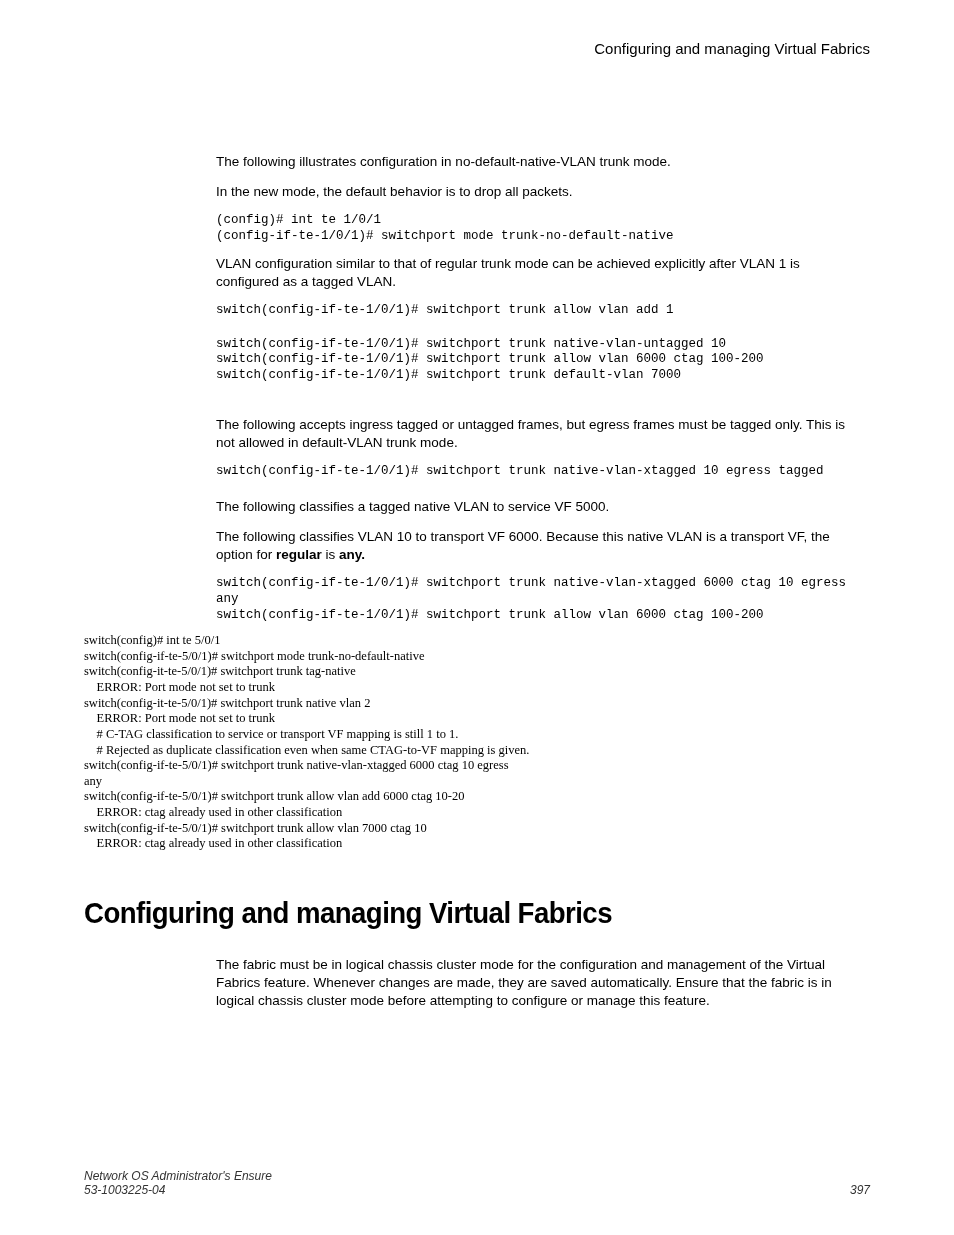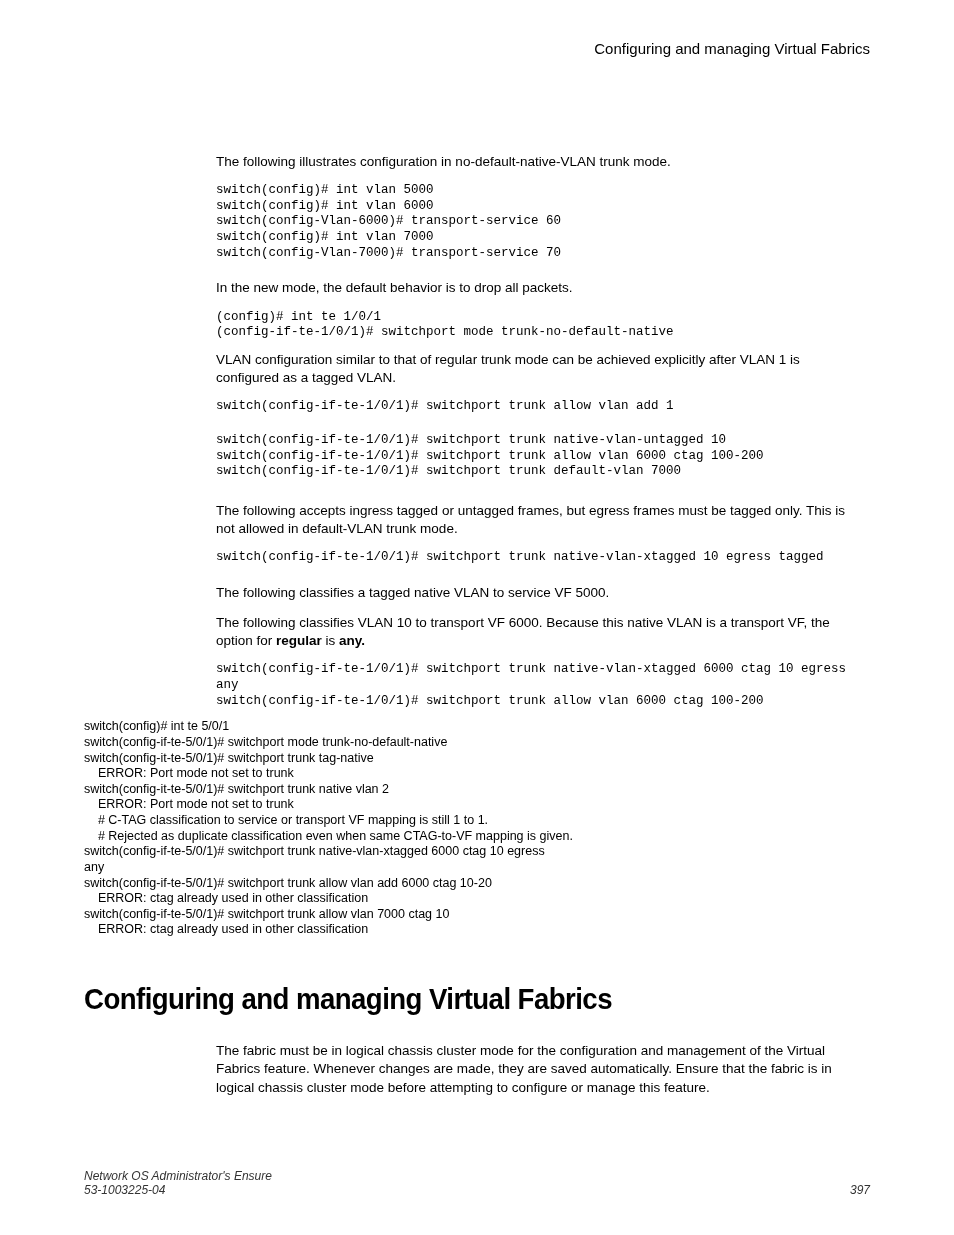--- a/index.html
+++ b/index.html
@@ -38,21 +38,21 @@
     font-size: 12.5px;
     line-height: 1.25;
     white-space: pre;
     margin: 0 0 18px -132px;
     padding-left: 132px;
     width: 786px;
     box-sizing: border-box;
     overflow: hidden;
   }
   .code-wide {
-    font-family: Liberation Sans, sans-serif;
+    font-family: Liberation Serif, serif;
     font-size: 12.5px;
     line-height: 1.25;
     white-space: pre;
     margin: 0 0 12px 0;
     width: 786px;
     overflow: hidden;
   }
   .h1 {
     font-family: Arial, Helvetica, sans-serif;
     font-weight: 800;
@@ -80,34 +80,29 @@
   }
 </style>
 </head>
 <body>
 
 <div class="page">
   <div class="running-header">Configuring and managing Virtual Fabrics</div>
 
   <div class="body-col">
     <p class="para">The following illustrates configuration in no-default-native-VLAN trunk mode.</p>
-    <div class="code">switch(config)# int vlan 5000
-switch(config)# int vlan 6000
-switch(config-Vlan-6000)# transport-service 60
-switch(config)# int vlan 7000
-switch(config-Vlan-7000)# transport-service 70</div>
 
     <p class="para">In the new mode, the default behavior is to drop all packets.</p>
     <div class="code" style="margin-bottom:10px">(config)# int te 1/0/1
 (config-if-te-1/0/1)# switchport mode trunk-no-default-native</div>
 
     <p class="para">VLAN configuration similar to that of regular trunk mode can be achieved explicitly after VLAN 1 is configured as a tagged VLAN.</p>
     <div class="code">switch(config-if-te-1/0/1)# switchport trunk allow vlan add 1</div>
 
-    <div class="code" style="margin-bottom:22px">switch(config-if-te-1/0/1)# switchport trunk native-vlan-untagged 10
+    <div class="code" style="margin-bottom:32px">switch(config-if-te-1/0/1)# switchport trunk native-vlan-untagged 10
 switch(config-if-te-1/0/1)# switchport trunk allow vlan 6000 ctag 100-200
 switch(config-if-te-1/0/1)# switchport trunk default-vlan 7000</div>
 
     <p class="para">The following accepts ingress tagged or untagged frames, but egress frames must be tagged only. This is not allowed in default-VLAN trunk mode.</p>
     <div class="code">switch(config-if-te-1/0/1)# switchport trunk native-vlan-xtagged 10 egress tagged</div>
 
     <p class="para">The following classifies a tagged native VLAN to service VF 5000.</p>
 
     <p class="para">
       <span>The following classifies VLAN 10 to transport VF 6000. Because this native VLAN is a transport VF, the option for </span><span class="bold">regular</span><span> is </span><span class="bold">any.</span>

